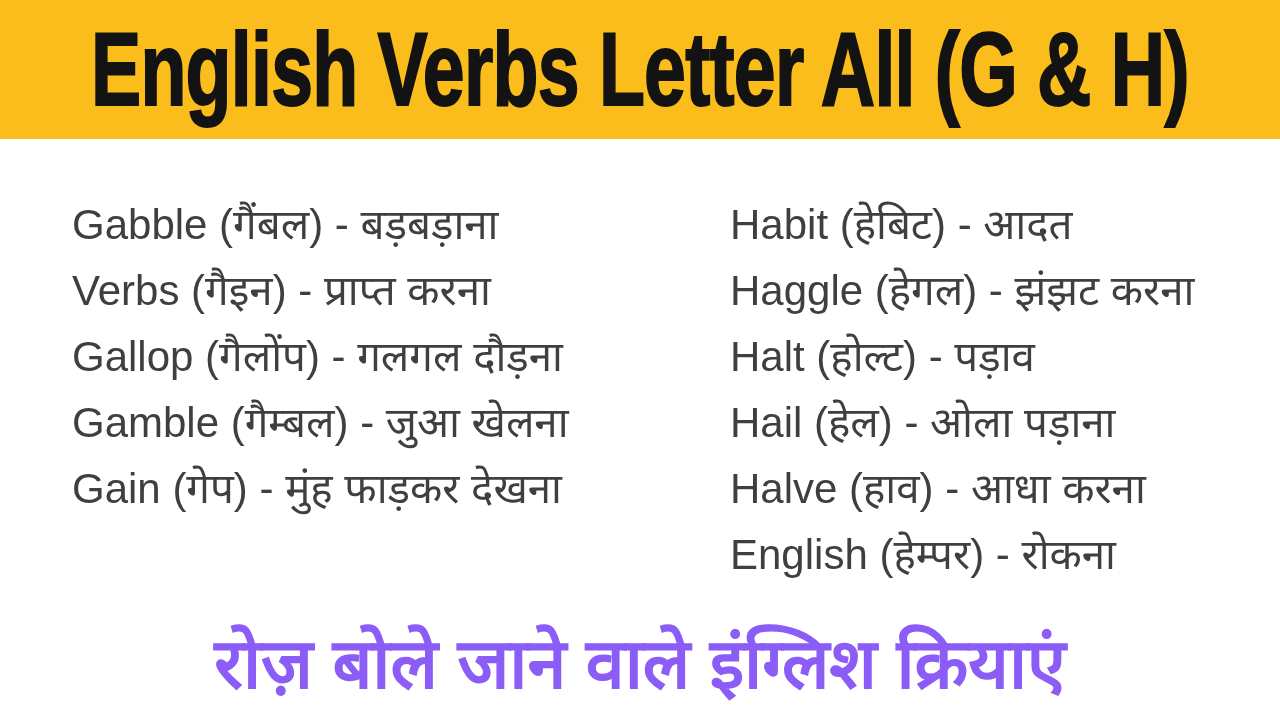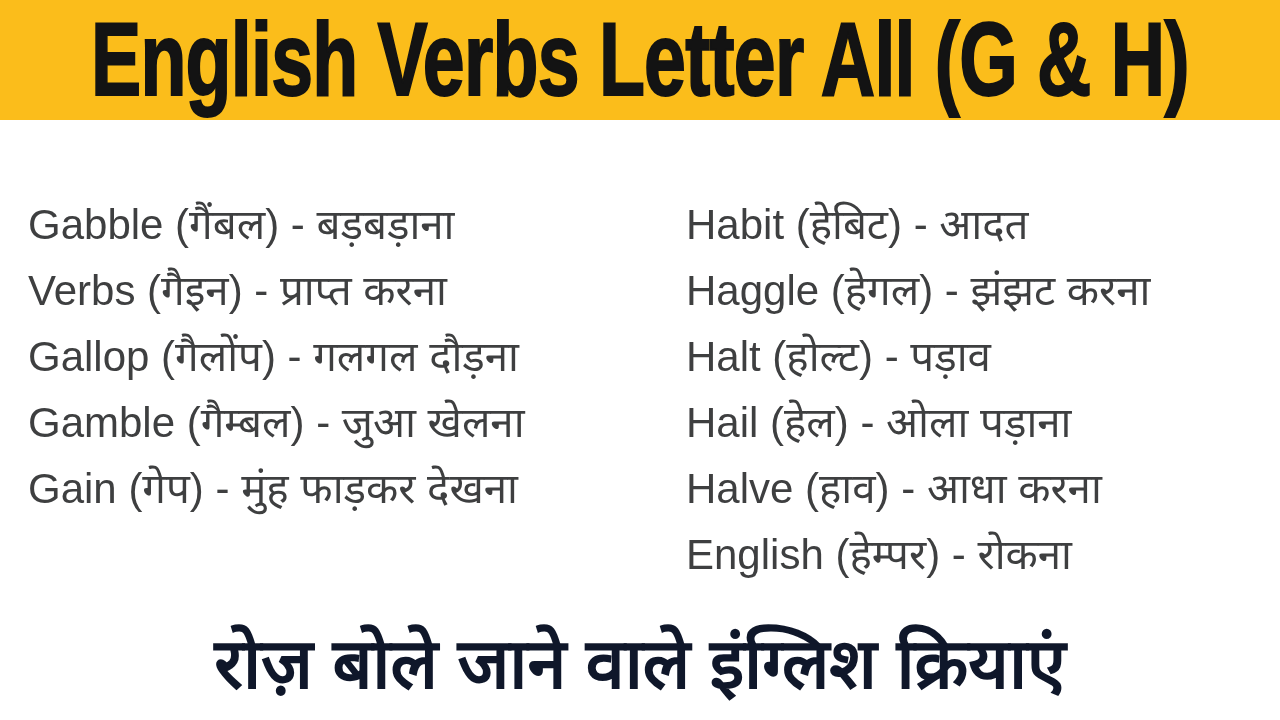--- a/index.html
+++ b/index.html
@@ -7,42 +7,42 @@
     position: relative;
     width: 1280px;
     height: 720px;
     background: #ffffff;
     overflow: hidden;
     font-family: "Liberation Sans", sans-serif;
   }
   .banner {
     position: absolute;
     top: 0; left: 0; right: 0;
-    height: 120px;
+    height: 139px;
     background: #FBBD1B;
     display: flex;
     align-items: center;
     justify-content: center;
   }
   .banner-title {
     margin: 0;
     font-size: 103px;
     font-weight: bold;
     color: #131313;
     -webkit-text-stroke: 2px #131313;
     letter-spacing: -1px;
     white-space: nowrap;
     transform: scaleX(0.73);
     transform-origin: center;
   }
   .vocab {
     position: absolute;
     top: 148px; left: 0; right: 0;
     display: flex;
-    padding: 44px 0 0 28px;
+    padding: 44px 0 0 72px;
     box-sizing: border-box;
   }
   .vocab-col {
     list-style: none;
     margin: 0; padding: 0;
   }
   .vocab-col.left { width: 658px; flex: 0 0 658px; }
   .vocab-col.right { flex: 1 1 auto; }
   .vocab-entry {
     font-size: 42px;
@@ -51,21 +51,21 @@
     white-space: nowrap;
   }
   .footer-tagline {
     position: absolute;
     left: 0; right: 0; bottom: 2px;
     margin: 0;
     text-align: center;
     font-size: 70px;
     line-height: 108px;
     font-weight: bold;
-    color: #0f172a;
+    color: #8b5cf6;
     white-space: nowrap;
   }
 </style>
 </head>
 <body>
 
 <div class="frame">
 
   <div class="banner">
     <h1 class="banner-title">English Verbs Letter All (G &amp; H)</h1>

